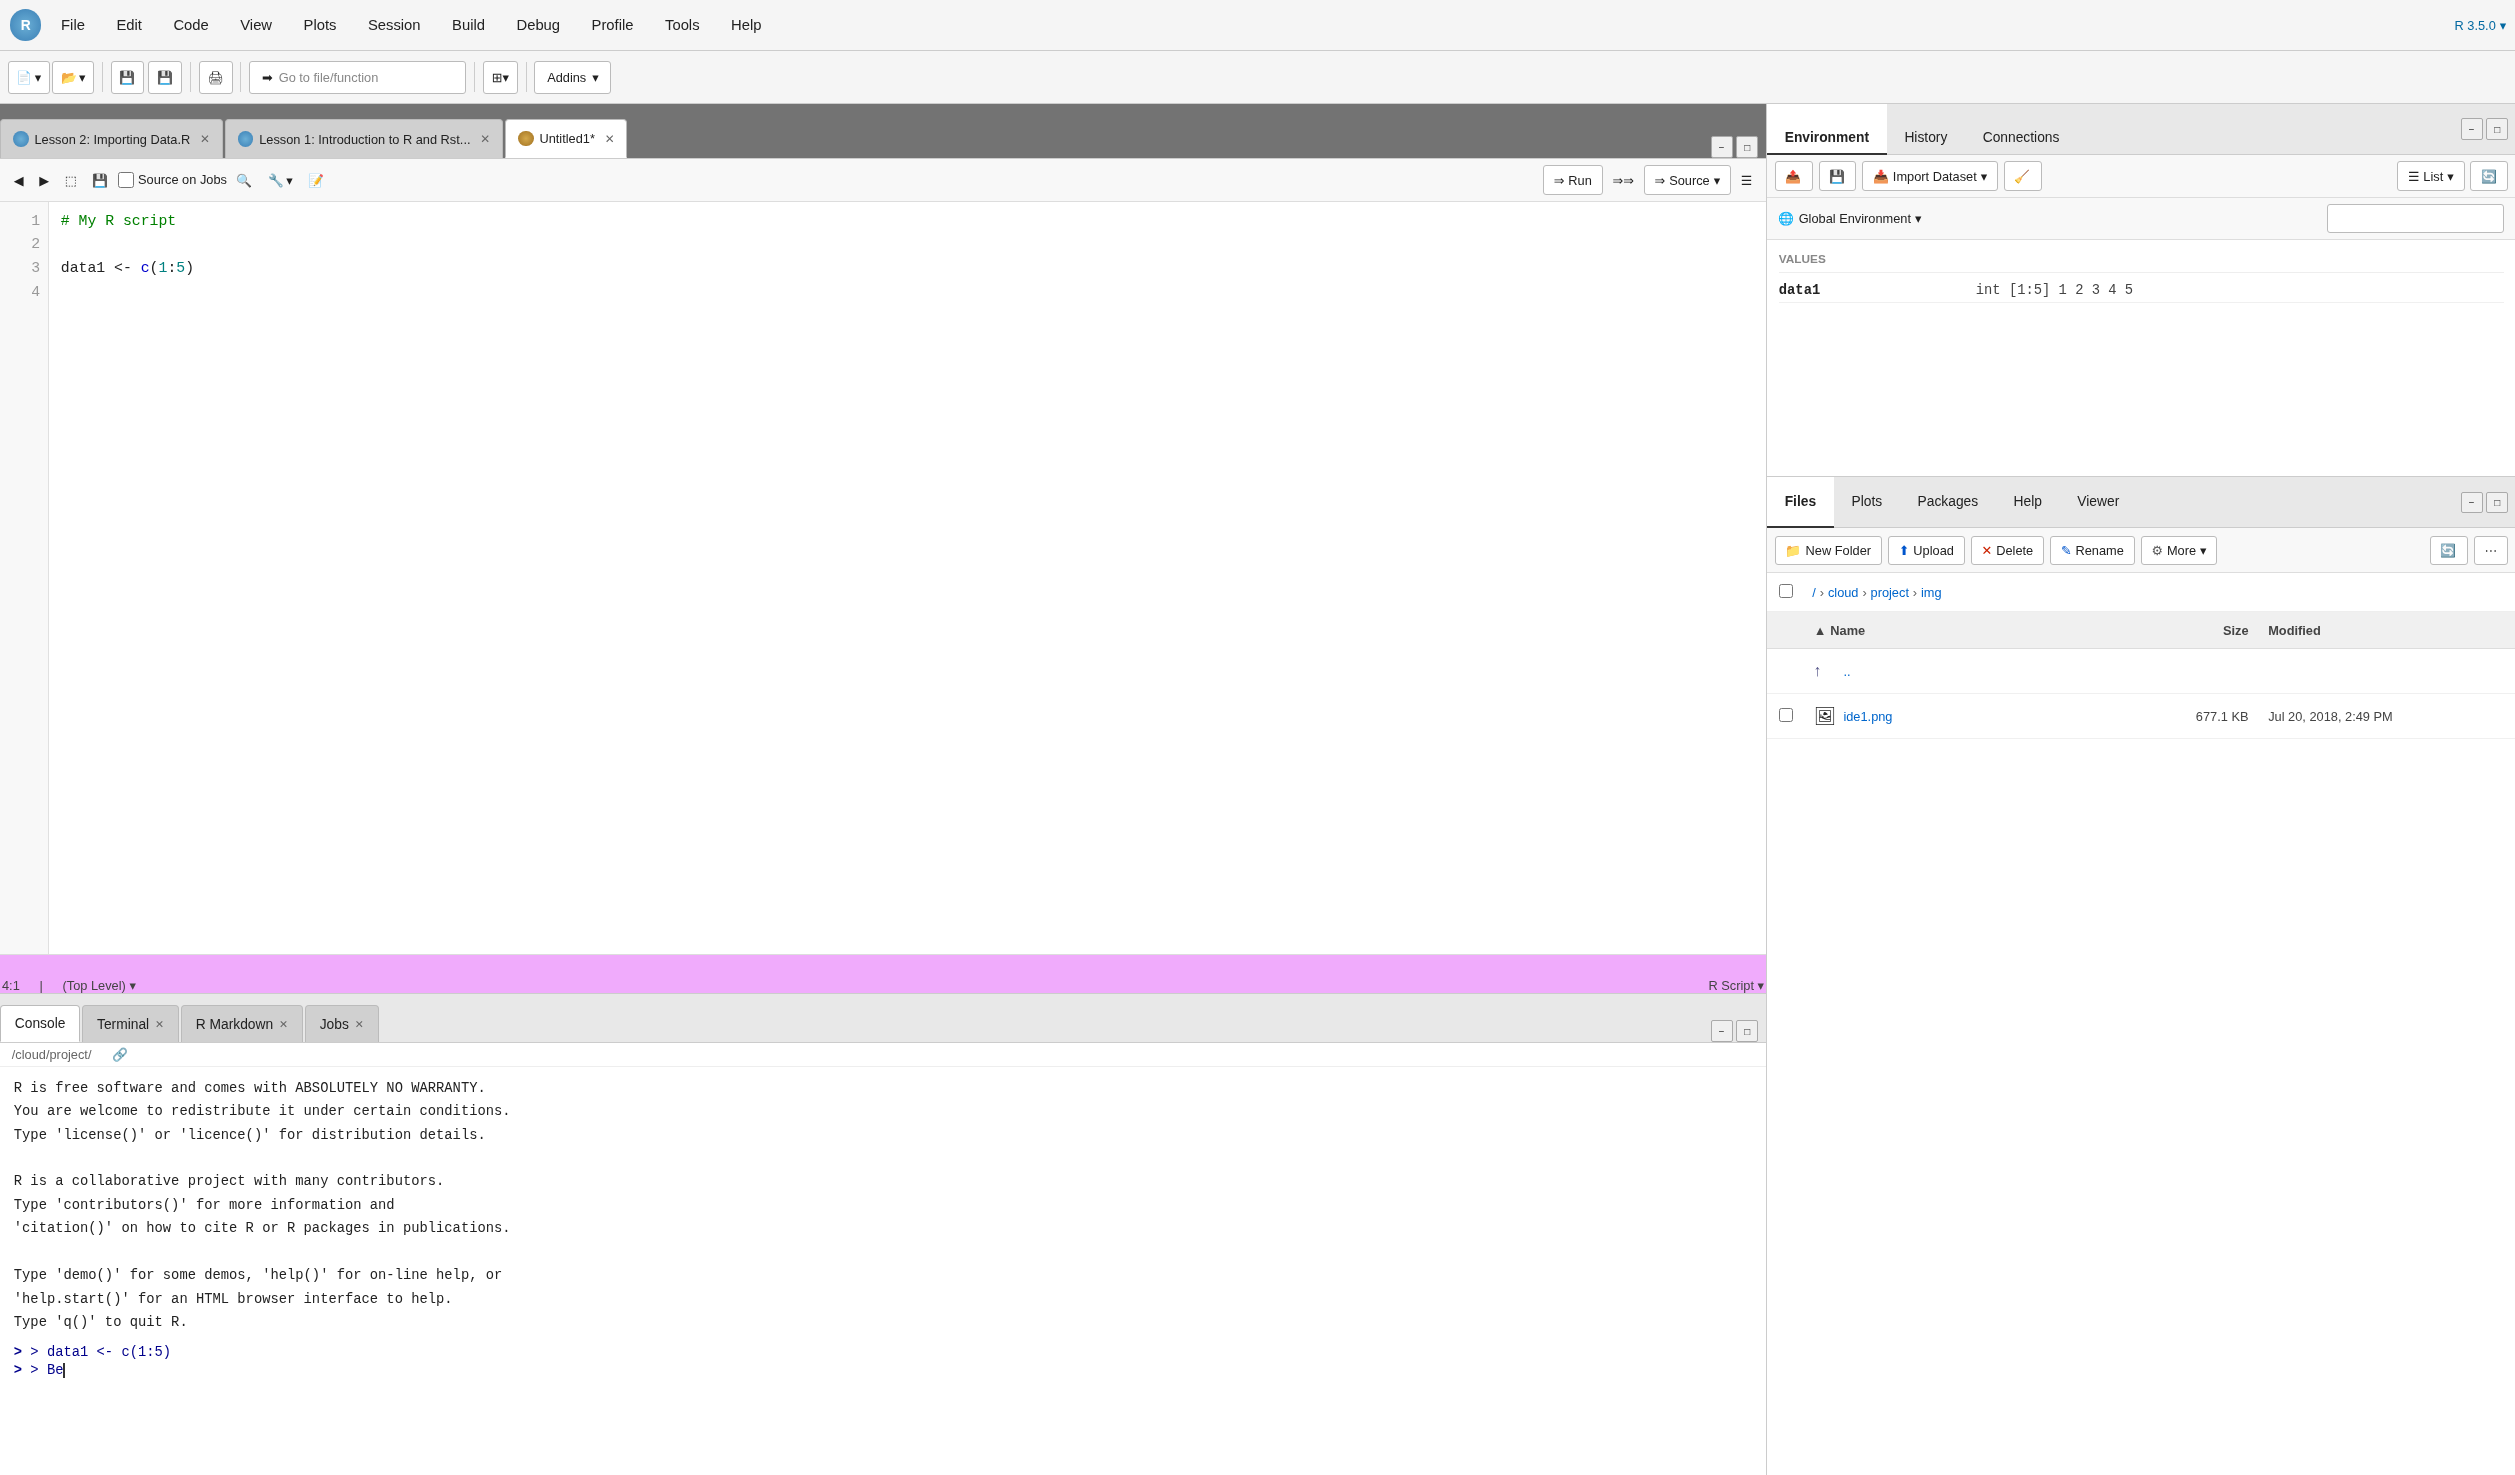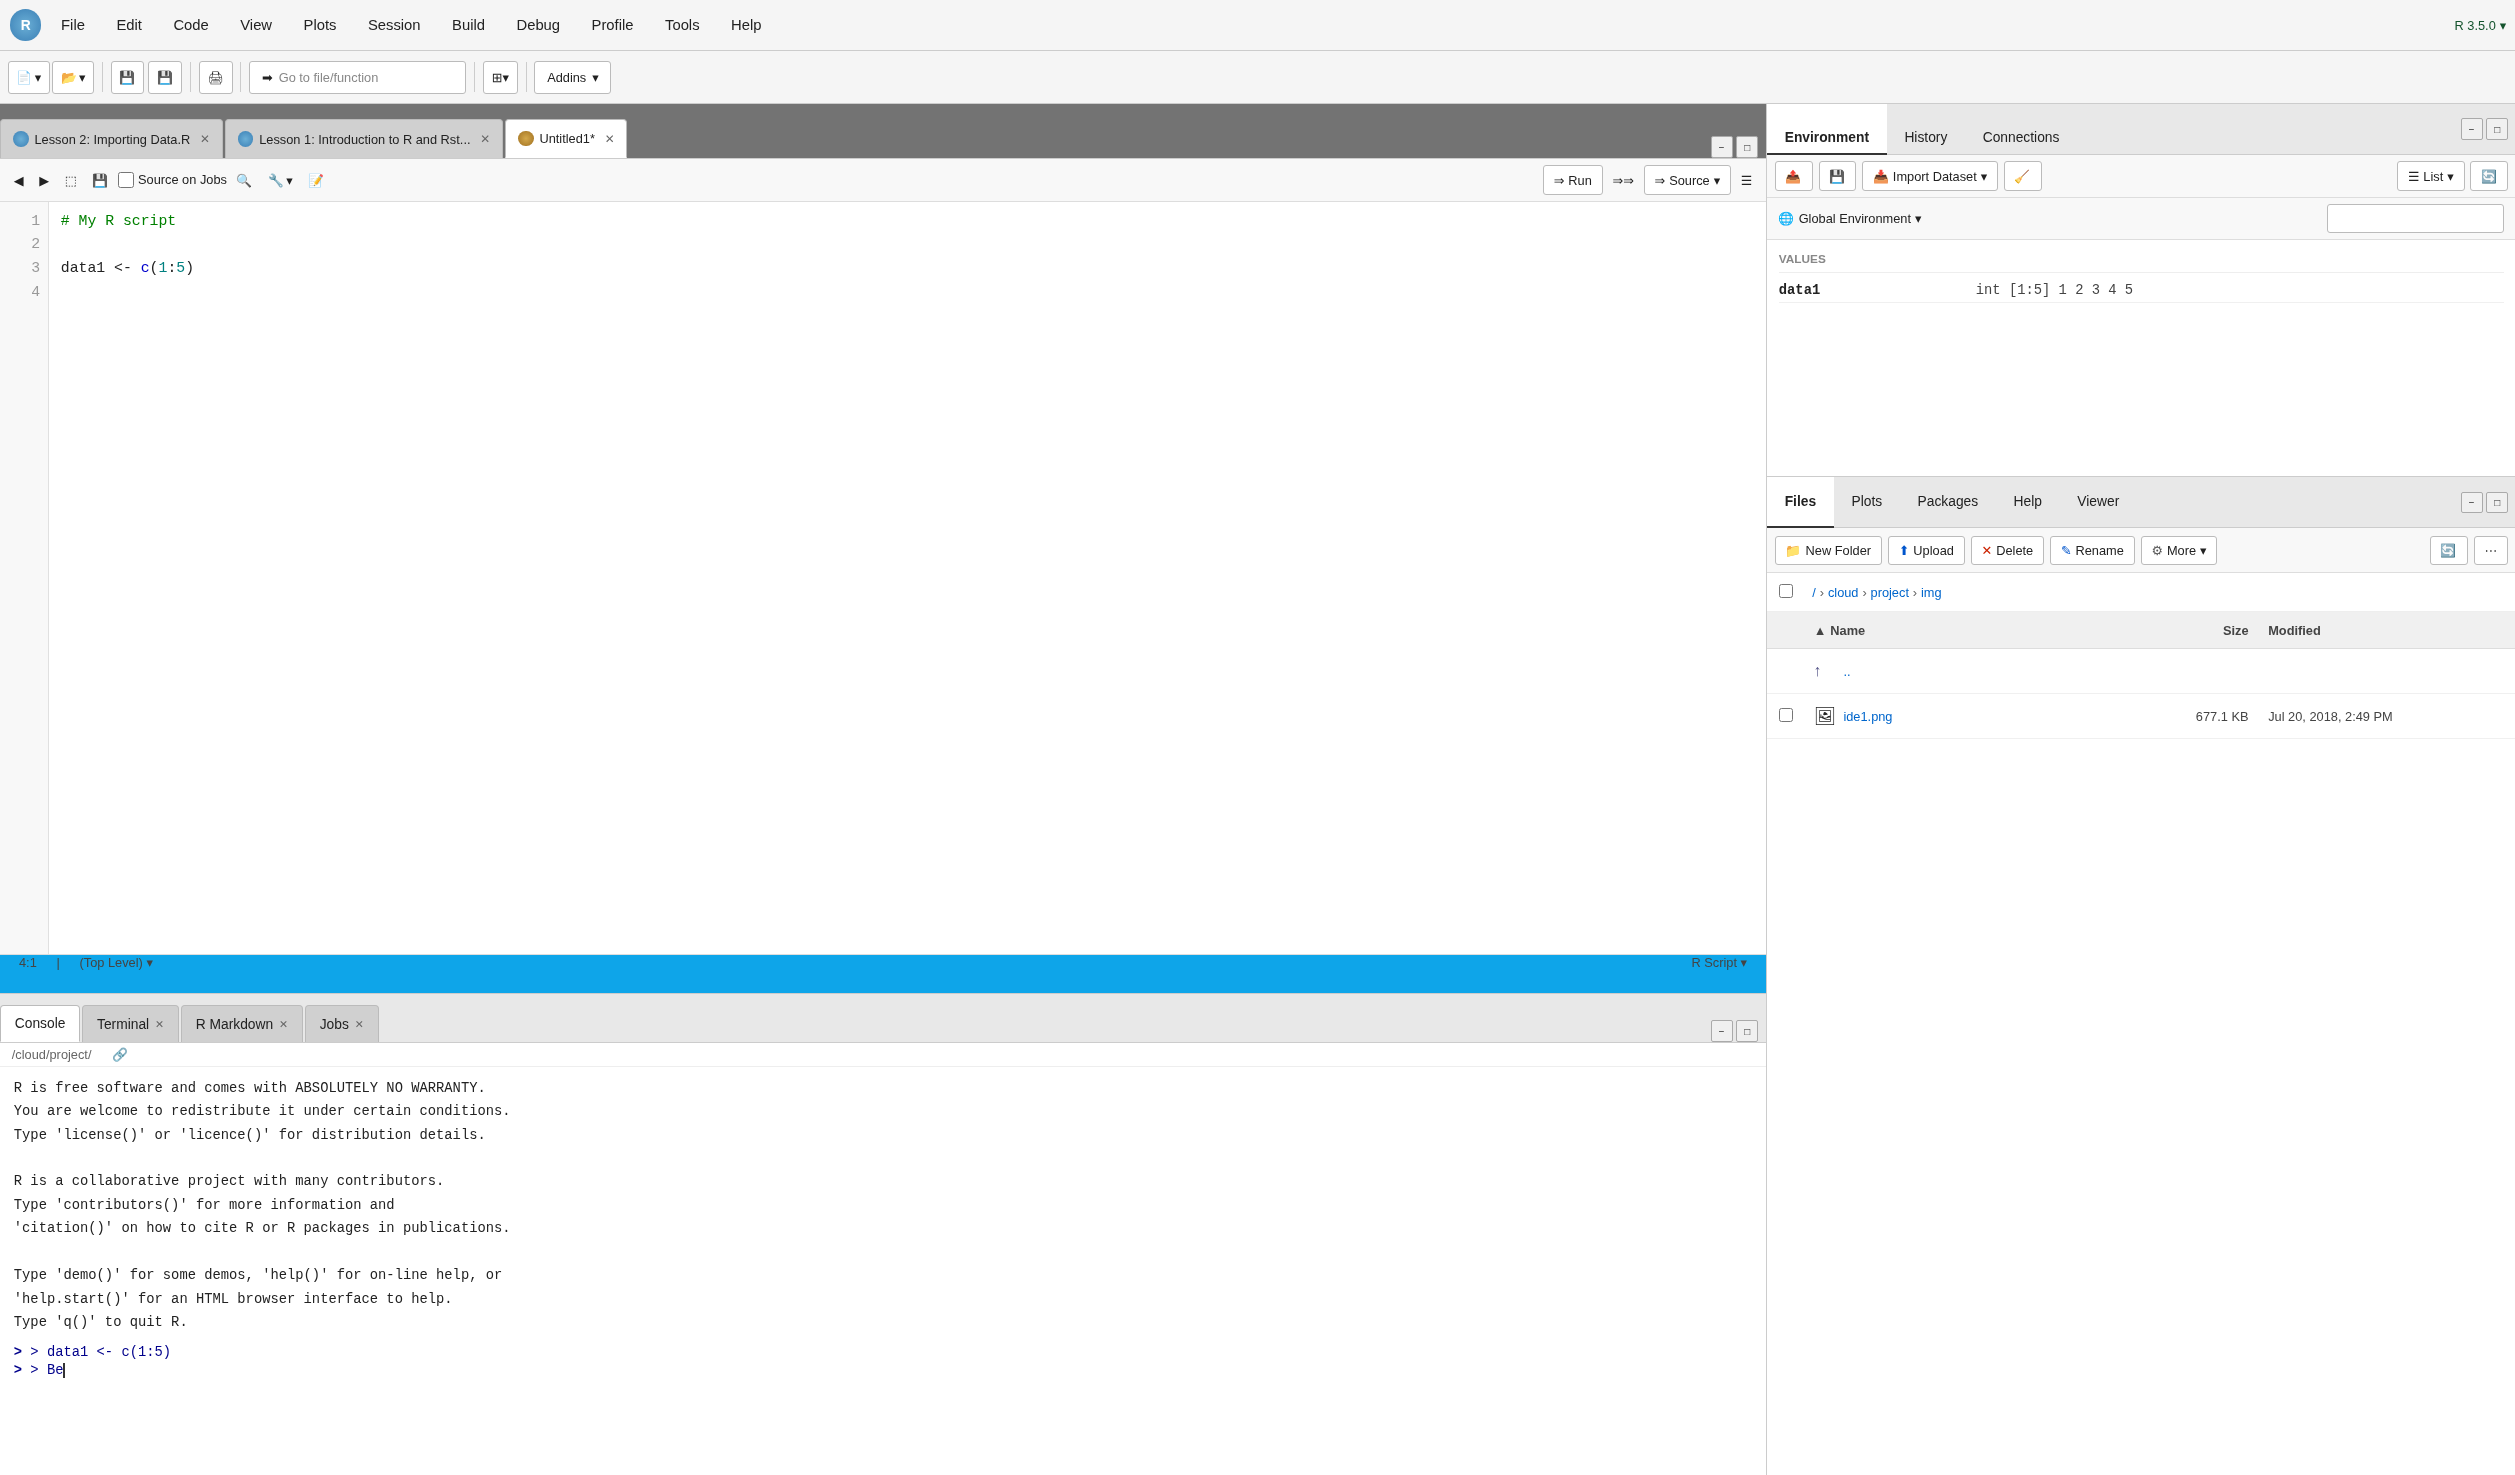--- a/index.html
+++ b/index.html
@@ -43,21 +43,21 @@
     #editor { flex: 1; background: #fff; font-family: 'Courier New', monospace; font-size: 14.8px; display: flex; overflow: hidden; }
     .line-numbers { width: 49px; background: #f8f8f8; border-right: 1px solid #e0e0e0; padding: 7.9px 0; text-align: right; color: #999; font-family: 'Courier New', monospace; font-size: 14.8px; }
     .line-num { padding: 0 7.9px; line-height: 1.6; height: 23.6px; }
     .code-area { flex: 1; padding: 7.9px 11.8px; line-height: 1.6; }
     .code-line { height: 23.6px; white-space: pre; }
     .c-comment { color: #008000; }
     .c-func { color: #0000cc; }
     .c-num { color: #008080; }
 
     
-    #status-bar { height: 39px; display: flex; align-items: flex-start; background: #0ea5e9; border-top: 1px solid #ddd; padding: 0 19px; gap: 19.7px; font-size: 12.8px; color: #444; }
+    #status-bar { height: 39px; display: flex; align-items: flex-end; background: #f0abfc; border-top: 1px solid #ddd; padding: 0 2px; gap: 19.7px; font-size: 12.8px; color: #444; }
 
     
     #console-panel { background: #fff; border-top: 1px solid #ccc; display: flex; flex-direction: column; height: 483px; }
     #console-tabs { display: flex; align-items: flex-end; background: #e8e8e8; border-bottom: 1px solid #ccc; height: 49px; padding-top: 7.9px; }
     .console-tab { display: flex; align-items: center; background: #d0d0d0; border: 1px solid #bbb; border-bottom: none; border-radius: 3.9px 3.9px 0 0; padding: 3.9px 13.8px; cursor: pointer; font-size: 13.8px; height: 37px; gap: 5.9px; margin-right: 2px; }
     .console-tab.active { background: #fff; border-bottom: 1px solid #fff; }
     .console-tab-close { color: #666; font-size: 10.8px; cursor: pointer; }
     .console-body { flex: 1; padding: 9.9px 13.8px; font-family: 'Courier New', monospace; font-size: 13.8px; overflow-y: auto; background: #fff; color: #222; }
     .console-path { display: flex; align-items: center; font-size: 12.8px; color: #666; padding: 3.9px 11.8px; border-bottom: 1px solid #eee; gap: 21px; }
 
@@ -112,21 +112,21 @@
     .file-name-cell { flex: 1; color: #0066cc; cursor: pointer; }
     .file-size-cell { width: 138px; text-align: right; padding-right: 19.7px; color: #444; }
     .file-modified-cell { width: 236px; color: #444; }
 
     .up-arrow { color: #558; font-weight: bold; font-size: 15.8px; }
 
     
     .panel-controls { display: flex; align-items: center; gap: 3.9px; padding-right: 7.9px; }
     .panel-ctrl-btn { width: 21.7px; height: 21.7px; border: 1px solid #aaa; background: #f0f0f0; border-radius: 2px; cursor: pointer; display: flex; align-items: center; justify-content: center; font-size: 9.9px; }
 
-    .r-version { font-size: 12.8px; color: #14532d; display: flex; align-items: center; gap: 3.9px; }
+    .r-version { font-size: 12.8px; color: #0369a1; display: flex; align-items: center; gap: 3.9px; }
 
     
     ::-webkit-scrollbar { width: 7.9px; height: 7.9px; }
     ::-webkit-scrollbar-track { background: #f0f0f0; }
     ::-webkit-scrollbar-thumb { background: #bbb; border-radius: 3.9px; }
 
     .console-prompt { color: #00008b; font-weight: bold; }
     .console-input { color: #00008b; }
   </style>
 </head>

